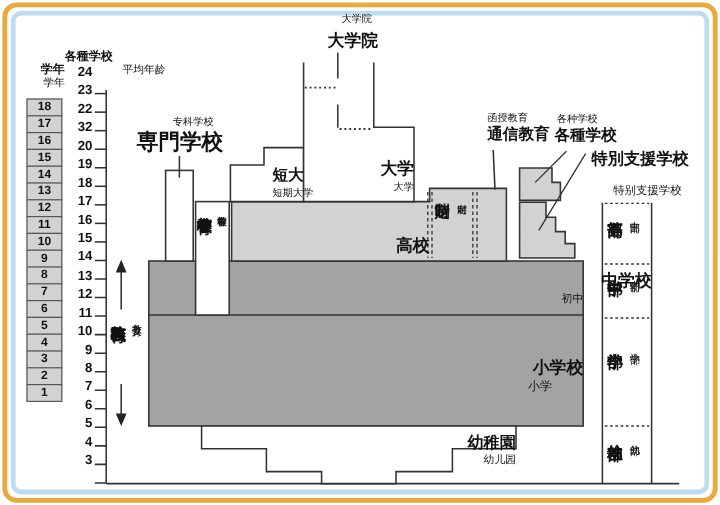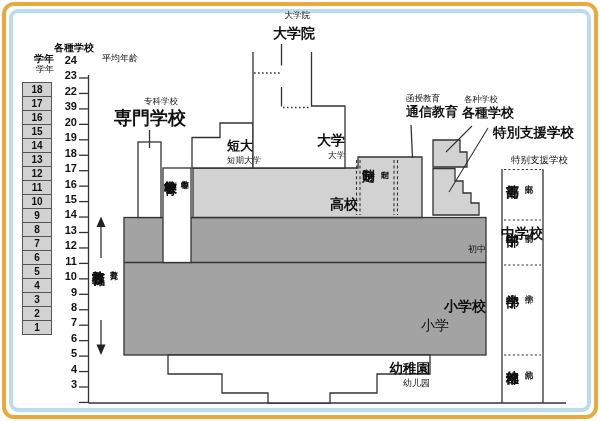--- a/index.html
+++ b/index.html
@@ -132,21 +132,21 @@
       <div class="grade-box">2</div>
       <div class="grade-box">1</div>
     </div>
 
   <div class="lbl b c" style="left:50px;top:42px;width:44px;font-size:10px;">各種学校</div>
   <div class="lbl c" style="left:50px;top:53px;width:44px;font-size:9px;margin-left:44px;">平均年龄</div>
   <div class="age-col">
       <div class="age-item">24</div>
       <div class="age-item">23</div>
       <div class="age-item">22</div>
-      <div class="age-item">39</div>
+      <div class="age-item">32</div>
       <div class="age-item">20</div>
       <div class="age-item">19</div>
       <div class="age-item">18</div>
       <div class="age-item">17</div>
       <div class="age-item">16</div>
       <div class="age-item">15</div>
       <div class="age-item">14</div>
       <div class="age-item">13</div>
       <div class="age-item">12</div>
       <div class="age-item">11</div>
@@ -189,21 +189,21 @@
   <div class="lbl b v" style="left:362px;top:159px;font-size:12.5px;">定時制</div>
   <div class="lbl v" style="left:380px;top:164px;font-size:8px;">定时制</div>
 
   <div class="lbl b v" style="left:164px;top:171px;font-size:12.5px;">中等教育学校</div>
   <div class="lbl v" style="left:180px;top:174px;font-size:8px;">中等教育学校</div>
 
   <div class="lbl b c" style="left:124px;top:225px;width:419px;font-size:14px;">中学校</div>
   <div class="lbl c" style="left:124px;top:244px;width:362px;font-size:9px;">初中</div>
 
   <div class="lbl b c" style="left:124px;top:298px;width:362px;font-size:14px;">小学校</div>
-  <div class="lbl c" style="left:124px;top:317px;width:325px;font-size:14px;">小学</div>
+  <div class="lbl c" style="left:124px;top:317px;width:325px;font-size:10px;padding-left:11px;">小学</div>
 
   <div class="lbl b c" style="left:168px;top:361px;width:262px;font-size:13.5px;">幼稚園</div>
   <div class="lbl c" style="left:168px;top:378px;width:262px;font-size:9px;">幼儿园</div>
 
   <div class="lbl b v" style="left:506px;top:174px;font-size:13px;">高等部</div>
   <div class="lbl v" style="left:525px;top:178px;font-size:8.5px;">高中部</div>
   <div class="lbl b v" style="left:506px;top:223px;font-size:13px;">中学部</div>
   <div class="lbl v" style="left:525px;top:227px;font-size:8.5px;">初中部</div>
   <div class="lbl b v" style="left:506px;top:284px;font-size:13px;">小学部</div>
   <div class="lbl v" style="left:525px;top:288px;font-size:8.5px;">小学部</div>

